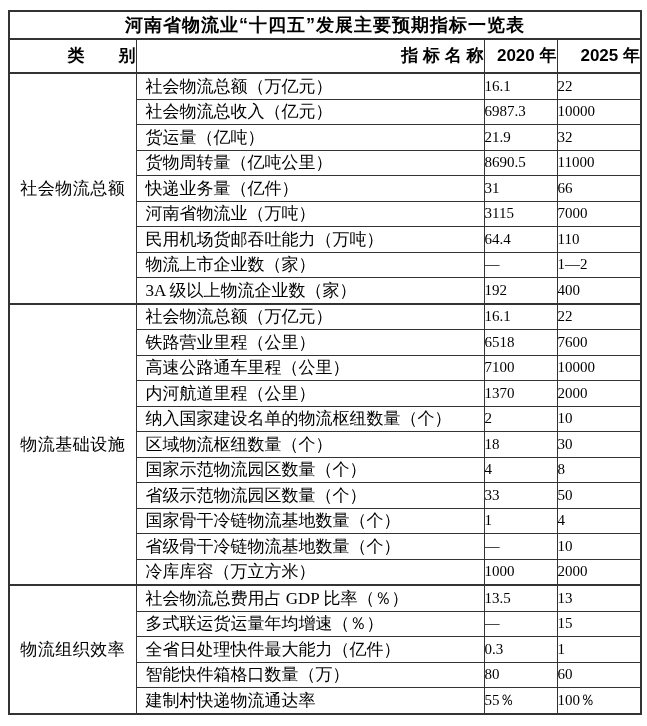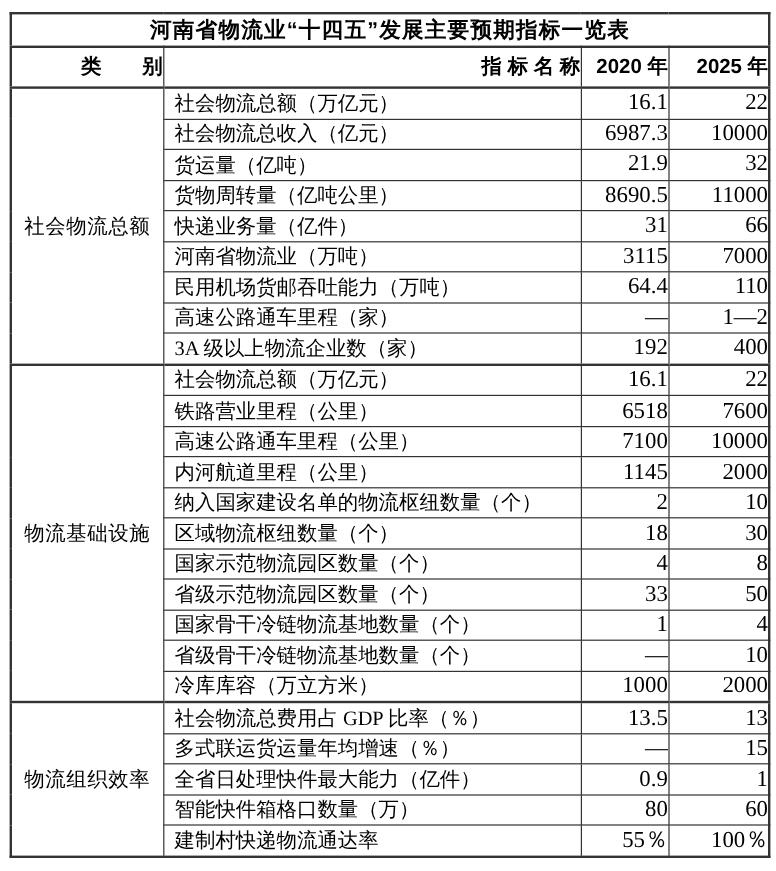--- a/index.html
+++ b/index.html
@@ -57,22 +57,22 @@
     letter-spacing:0.5px;
     text-align:center;
   }
   tbody td.ind-cell{
     font-size:17px;
     text-align:left;
     padding-left:9px;
     margin-top:39px;
   }
   tbody td.num-cell{
-    font-size:19px;
-    text-align:right;
+    font-size:15px;
+    text-align:left;
     margin-left:36px;
   }
   tbody tr.section-start th,
   tbody tr.section-start td{
     border-top:2px solid var(--c-border);
   }
 </style>
 </head>
 <body>
 
@@ -126,21 +126,21 @@
           <td class="ind-cell">河南省物流业（万吨）</td>
           <td class="num-cell">3115</td>
           <td class="num-cell">7000</td>
         </tr>
         <tr>
           <td class="ind-cell">民用机场货邮吞吐能力（万吨）</td>
           <td class="num-cell">64.4</td>
           <td class="num-cell">110</td>
         </tr>
         <tr>
-          <td class="ind-cell">高速公路通车里程（家）</td>
+          <td class="ind-cell">物流上市企业数（家）</td>
           <td class="num-cell">—</td>
           <td class="num-cell">1—2</td>
         </tr>
         <tr>
           <td class="ind-cell">3A 级以上物流企业数（家）</td>
           <td class="num-cell">192</td>
           <td class="num-cell">400</td>
         </tr>
         <tr class="section-start">
           <th class="cat-cell" rowspan="11">物流基础设施</th>
@@ -153,21 +153,21 @@
           <td class="num-cell">6518</td>
           <td class="num-cell">7600</td>
         </tr>
         <tr>
           <td class="ind-cell">高速公路通车里程（公里）</td>
           <td class="num-cell">7100</td>
           <td class="num-cell">10000</td>
         </tr>
         <tr>
           <td class="ind-cell">内河航道里程（公里）</td>
-          <td class="num-cell">1145</td>
+          <td class="num-cell">1370</td>
           <td class="num-cell">2000</td>
         </tr>
         <tr>
           <td class="ind-cell">纳入国家建设名单的物流枢纽数量（个）</td>
           <td class="num-cell">2</td>
           <td class="num-cell">10</td>
         </tr>
         <tr>
           <td class="ind-cell">区域物流枢纽数量（个）</td>
           <td class="num-cell">18</td>
@@ -204,21 +204,21 @@
           <td class="num-cell">13.5</td>
           <td class="num-cell">13</td>
         </tr>
         <tr>
           <td class="ind-cell">多式联运货运量年均增速（％）</td>
           <td class="num-cell">—</td>
           <td class="num-cell">15</td>
         </tr>
         <tr>
           <td class="ind-cell">全省日处理快件最大能力（亿件）</td>
-          <td class="num-cell">0.9</td>
+          <td class="num-cell">0.3</td>
           <td class="num-cell">1</td>
         </tr>
         <tr>
           <td class="ind-cell">智能快件箱格口数量（万）</td>
           <td class="num-cell">80</td>
           <td class="num-cell">60</td>
         </tr>
         <tr>
           <td class="ind-cell">建制村快递物流通达率</td>
           <td class="num-cell">55％</td>

